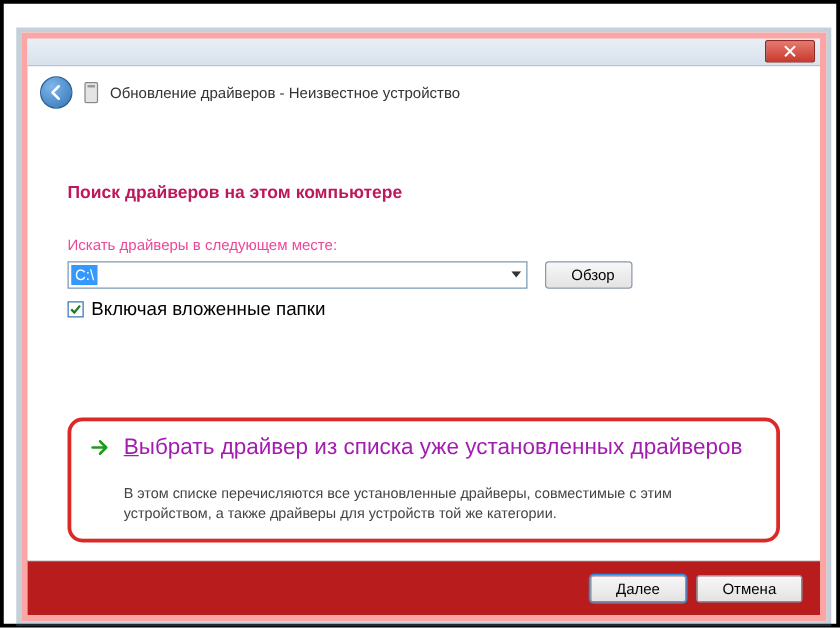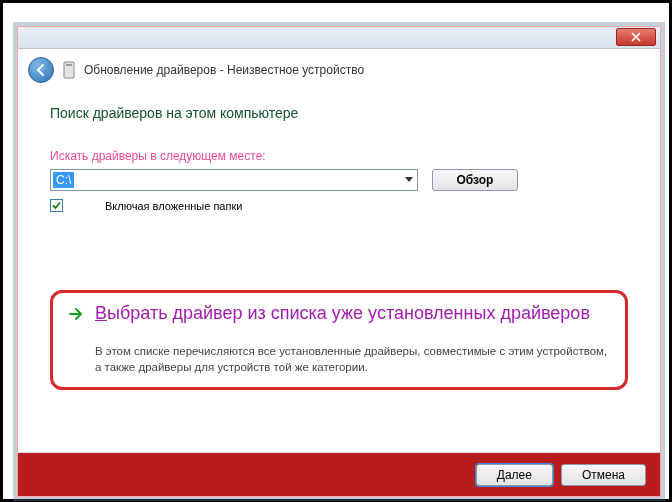--- a/index.html
+++ b/index.html
@@ -1,39 +1,39 @@
 <!DOCTYPE html>
 <html><head>
 <meta charset="utf-8">
 <style>
   * { box-sizing: border-box; margin: 0; padding: 0; font-family: "Segoe UI", Tahoma, sans-serif; }
   body { background: #fff; width: 672px; height: 502px; overflow: hidden; }
   .frame { position: absolute; left: 0; top: 0; width: 672px; height: 502px; border: 3px solid #000; background: #fff; }
-  .window { position: absolute; left: 14px; top: 23px; width: 644px; height: 471px; background: #fff; border: 1px solid #fca5a5; box-shadow: 0 0 0 4px rgba(90,120,150,0.35); }
+  .window { position: absolute; left: 14px; top: 23px; width: 644px; height: 471px; background: #fff; border: 5px solid #fca5a5; box-shadow: 0 0 0 4px rgba(90,120,150,0.35); }
   .titlebar { height: 22px; background: linear-gradient(#e9eef5,#d8e1ec); border-bottom: 1px solid #b8c4d4; position: relative; }
   .close-btn { position: absolute; right: 4px; top: 1px; width: 40px; height: 18px; background: linear-gradient(#e67a6f,#c83a2e); border: 1px solid #8a2a22; border-radius: 2px; display: flex; align-items: center; justify-content: center; cursor: pointer; }
   .close-btn svg { width: 10px; height: 10px; }
   .header { display: flex; align-items: center; gap: 8px; padding: 8px 10px 10px 10px; }
   .back-btn { width: 26px; height: 26px; border-radius: 50%; background: radial-gradient(circle at 35% 30%, #7fb6ea, #2f74b5); border: 1px solid #2a5f92; display: flex; align-items: center; justify-content: center; cursor: pointer; }
   .back-btn svg { width: 14px; height: 14px; }
   .device-icon { width: 14px; height: 18px; }
   .header-title { font-size: 12px; color: #333; }
   .content { padding: 12px 32px 0 32px; }
-  .page-title { color: #14532d; font-size: 14px; font-weight: normal; margin-bottom: 28px; }
+  .page-title { color: #be185d; font-size: 14px; font-weight: bold; margin-bottom: 28px; margin-top: 36px; }
   .field-label { font-size: 12px; color: #ec4899; margin-bottom: 6px; }
   .path-row { display: flex; gap: 14px; align-items: center; margin-bottom: 8px; }
   .combo { flex: 0 0 368px; height: 22px; border: 1px solid #7a9ab8; background: #fff; display: flex; align-items: center; position: relative; }
   .combo-text { background: #3399ff; color: #fff; padding: 1px 3px; font-size: 12px; margin-left: 2px; }
   .combo-arrow { position: absolute; right: 4px; top: 50%; transform: translateY(-50%); }
   .btn { height: 22px; padding: 0 20px; font-size: 12px; background: linear-gradient(#f7f7f7,#e3e3e3); border: 1px solid #8a98a8; border-radius: 3px; cursor: pointer; }
-  .browse-btn { width: 86px; font-weight: bold; }
+  .browse-btn { width: 70px; }
   .chk-row { display: flex; align-items: center; gap: 6px; margin-top: 6px; }
   .chk { width: 13px; height: 13px; border: 1px solid #3a77b3; background: #fff; display: flex; align-items: center; justify-content: center; }
   .chk svg { width: 11px; height: 11px; }
-  .chk-label { font-size: 11px; color: #000; margin-left: 36px; }
+  .chk-label { font-size: 15px; color: #000; }
   .highlight { margin-top: 78px; border: 3px solid #db2828; border-radius: 12px; padding: 10px 14px 12px 14px; display: flex; gap: 10px; box-shadow: 0 0 1px rgba(0,0,0,0.2) inset; }
   .arrow-icon { flex: 0 0 18px; margin-top: 2px; }
   .arrow-icon svg { width: 18px; height: 18px; }
   .cmd-title { color: #a21caf; font-size: 18px; }
   .cmd-title .accel { text-decoration: underline; }
   .cmd-desc { font-size: 11.5px; color: #444; margin-top: 20px; line-height: 1.35; }
   .footer { position: absolute; bottom: 0; left: 0; right: 0; height: 44px; background: #b91c1c; border-top: 1px solid #dcdcdc; display: flex; align-items: center; justify-content: flex-end; gap: 8px; padding-right: 14px; }
   .btn.default { box-shadow: 0 0 0 1px #2f8de0; }
 </style>
 </head>

